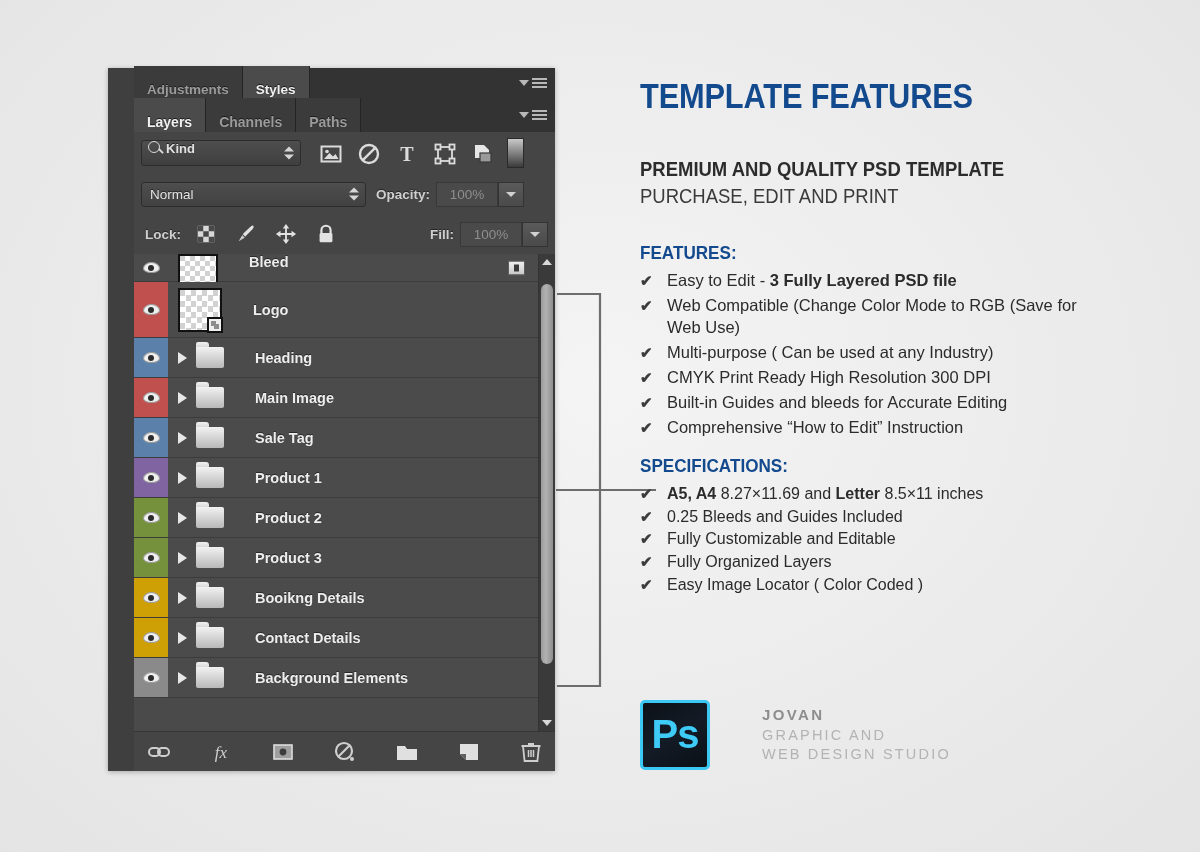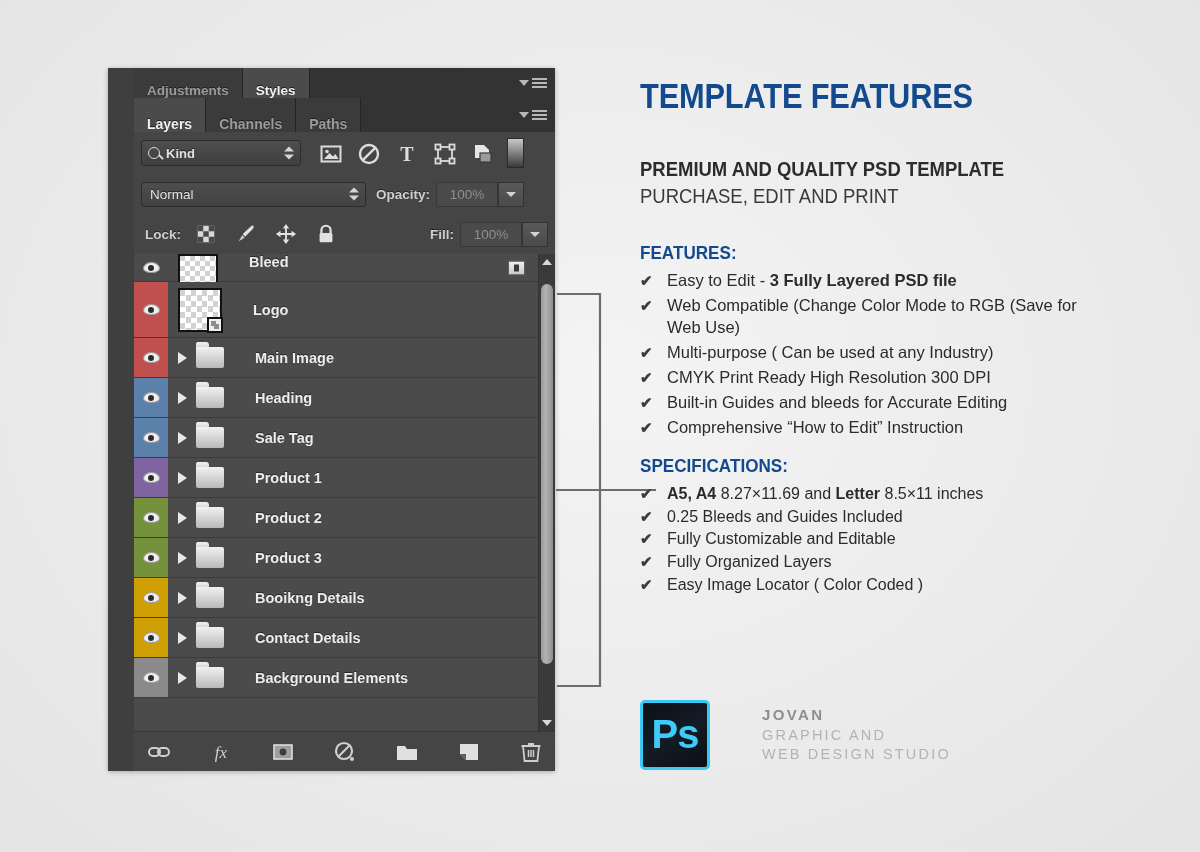--- a/index.html
+++ b/index.html
@@ -27,22 +27,22 @@
   
   .tabstrip {
     position: absolute; left: 26px; right: 0;
     background: #2e2e2e;
     display: flex; align-items: flex-end;
   }
   #tabstrip-top { top: 0; height: 30px; background:#2b2b2b; }
   #tabstrip-main { top: 30px; height: 34px; background:#2b2b2b; }
   .tab {
     height: 100%;
-    padding: 0 13px;
-    display: flex; align-items: flex-end;
+    padding: 16px 13px;
+    display: flex; align-items: flex-start;
     font-size: 14px; font-weight: bold;
     color: #9b9b9b;
     background: #3b3b3b;
     border-right: 1px solid #242424;
     text-shadow: 0 -1px 0 #1c1c1c;
     white-space: nowrap;
   }
   #tabstrip-top .tab { font-size: 13.5px; }
   .tab.active { background: #4b4b4b; color: #f0f0f0; }
   .tabstrip .tab-filler { flex: 1 1 auto; height: 100%; background: #333; }
@@ -60,21 +60,21 @@
   
   #filter-row {
     position: absolute; left: 26px; right: 0; top: 64px; height: 42px;
     background: #454545;
     display: flex; align-items: center; padding: 0 7px;
   }
   .kind-select {
     width: 160px; height: 26px;
     background: linear-gradient(#4e4e4e,#3f3f3f);
     border: 1px solid #2c2c2c; border-radius: 3px;
-    display: flex; align-items: center; padding: 0 6px;
+    display: flex; padding: 0 6px;
     color: #e2e2e2; font-size: 13px; font-weight: bold;
     position: relative;
     text-shadow: 0 -1px 0 #222;
   }
   .kind-select .lbl { margin-left: 6px; }
   .magnifier { width: 12px; height: 12px; border: 1.8px solid #dadada; border-radius: 50%; position: relative; flex: none;}
   .magnifier:after { content:''; position:absolute; width:6px;height:1.8px;background:#dadada;
      right:-5px; bottom:0px; transform: rotate(45deg); }
   .stepper { position: absolute; right: 6px; top: 50%; transform: translateY(-50%);
      display: flex; flex-direction: column; gap: 3px; }
@@ -433,34 +433,34 @@
       <div class="layer-row tall">
         <div class="eye-cell" style="background: rgb(192, 80, 77);">
           <span class="eye"></span>
         </div>
         <div class="thumb tallthumb">
           <span class="so-badge"></span>
         </div>
         <div class="layer-name">Logo</div>
       </div>
       <div class="layer-row">
+        <div class="eye-cell" style="background: rgb(91, 128, 170);">
+          <span class="eye"></span>
+        </div>
+        <div class="disclosure"></div>
+        <div class="folder-icon"></div>
+        <div class="layer-name">Heading</div>
+      </div>
+      <div class="layer-row">
         <div class="eye-cell" style="background: rgb(192, 80, 77);">
           <span class="eye"></span>
         </div>
         <div class="disclosure"></div>
         <div class="folder-icon"></div>
         <div class="layer-name">Main Image</div>
-      </div>
-      <div class="layer-row">
-        <div class="eye-cell" style="background: rgb(91, 128, 170);">
-          <span class="eye"></span>
-        </div>
-        <div class="disclosure"></div>
-        <div class="folder-icon"></div>
-        <div class="layer-name">Heading</div>
       </div>
       <div class="layer-row">
         <div class="eye-cell" style="background: rgb(91, 128, 170);">
           <span class="eye"></span>
         </div>
         <div class="disclosure"></div>
         <div class="folder-icon"></div>
         <div class="layer-name">Sale Tag</div>
       </div>
       <div class="layer-row">

